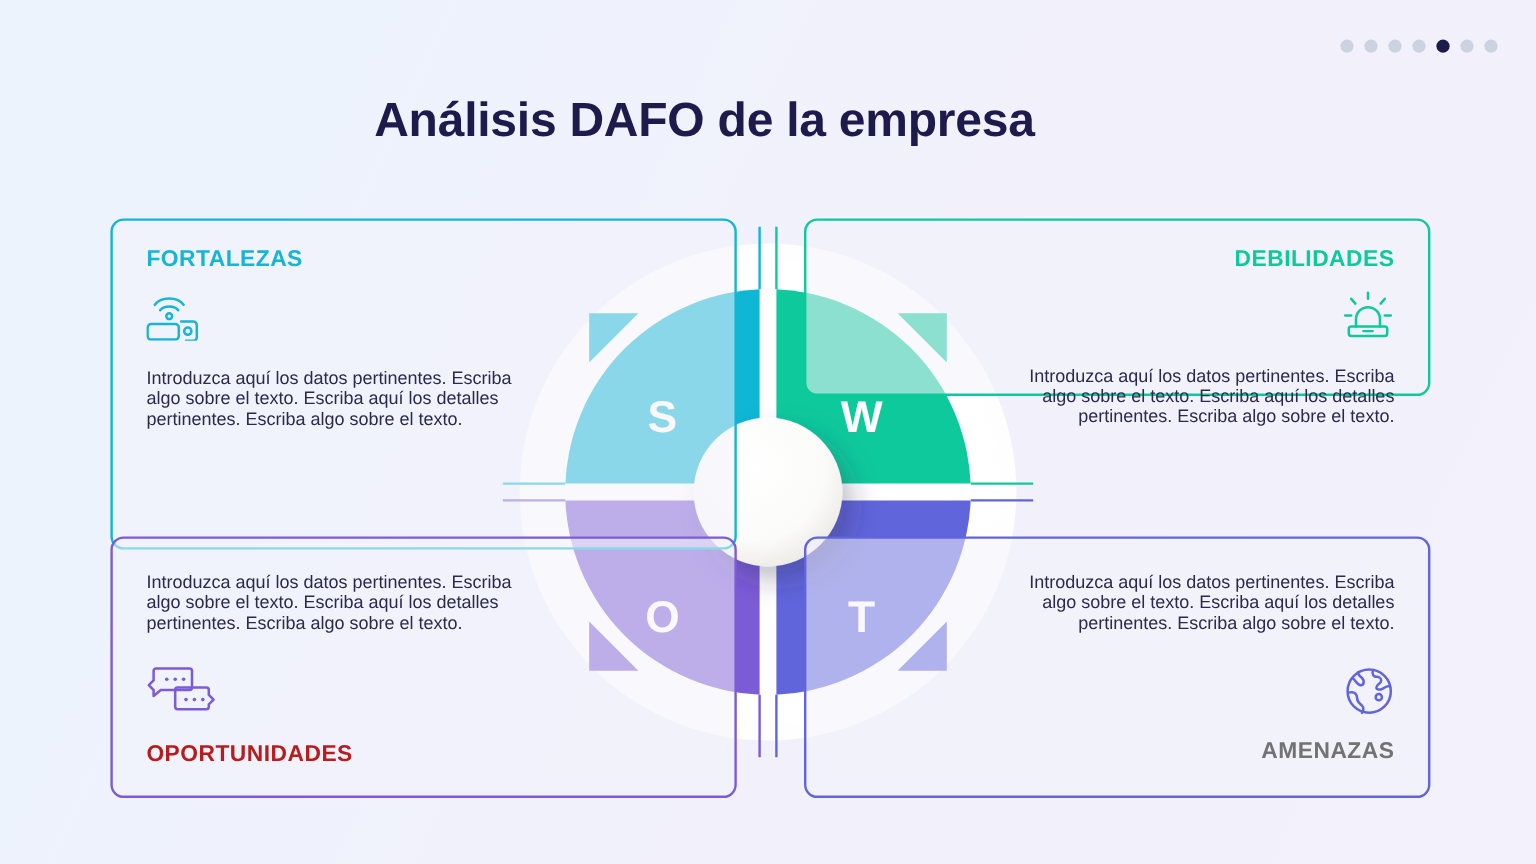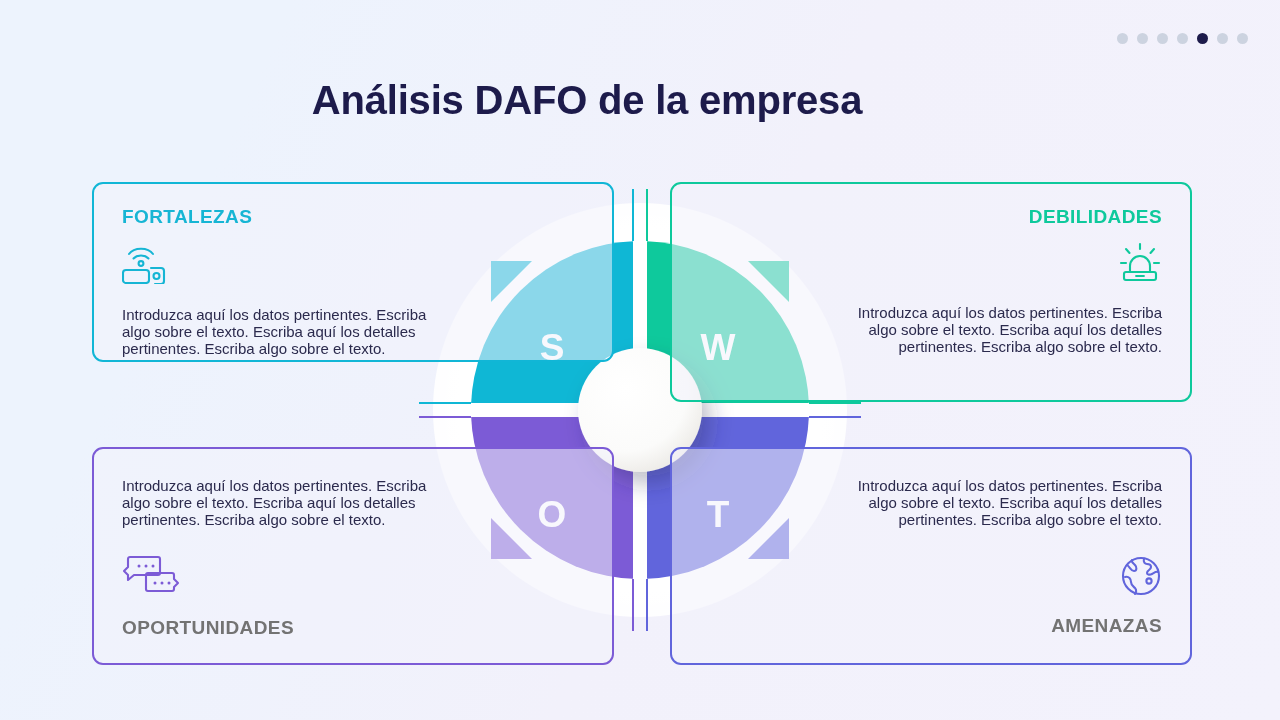--- a/index.html
+++ b/index.html
@@ -45,44 +45,44 @@
   .card .heading{
     font-size:19px; font-weight:bold; letter-spacing:0.4px;
   }
   .card .icon{ margin:14px 0 0 0; }
   .card .body{
     font-size:15px; line-height:17.2px; color:#2b2a4d;
   }
 
   
   #card-strengths{
-    left:92px; top:182px; width:522px; height:180px;
+    left:92px; top:182px; width:522px; height:276px;
     border-color:#11b6d6;
     align-items:flex-start; text-align:left;
   }
   #card-strengths .heading{ color:#16b5d4; }
   #card-strengths .body{ margin-top:18px; width:330px; }
 
   
   #card-weaknesses{
-    left:670px; top:182px; width:522px; height:220px;
+    left:670px; top:182px; width:522px; height:148px;
     border-color:#0ec99c;
     align-items:flex-end; text-align:right;
   }
   #card-weaknesses .heading{ color:#0ec99c; }
   #card-weaknesses .body{ margin-top:16px; width:330px; }
 
   
   #card-opportunities{
     left:92px; top:447px; width:522px; height:218px;
     border-color:#7c5bd6;
     align-items:flex-start; text-align:left;
     justify-content:flex-start;
   }
-  #card-opportunities .heading{ color:#737373; margin-top:12px; }
+  #card-opportunities .heading{ color:#b91c1c; margin-top:12px; }
   #card-opportunities .body{ margin-top:6px; width:332px; }
   #card-opportunities .icon{ margin:26px 0 4px 0; }
 
   
   #card-threats{
     left:670px; top:447px; width:522px; height:218px;
     border-color:#6165dc;
     align-items:flex-end; text-align:right;
   }
   #card-threats .heading{ color:#737373; margin-top:10px; }

